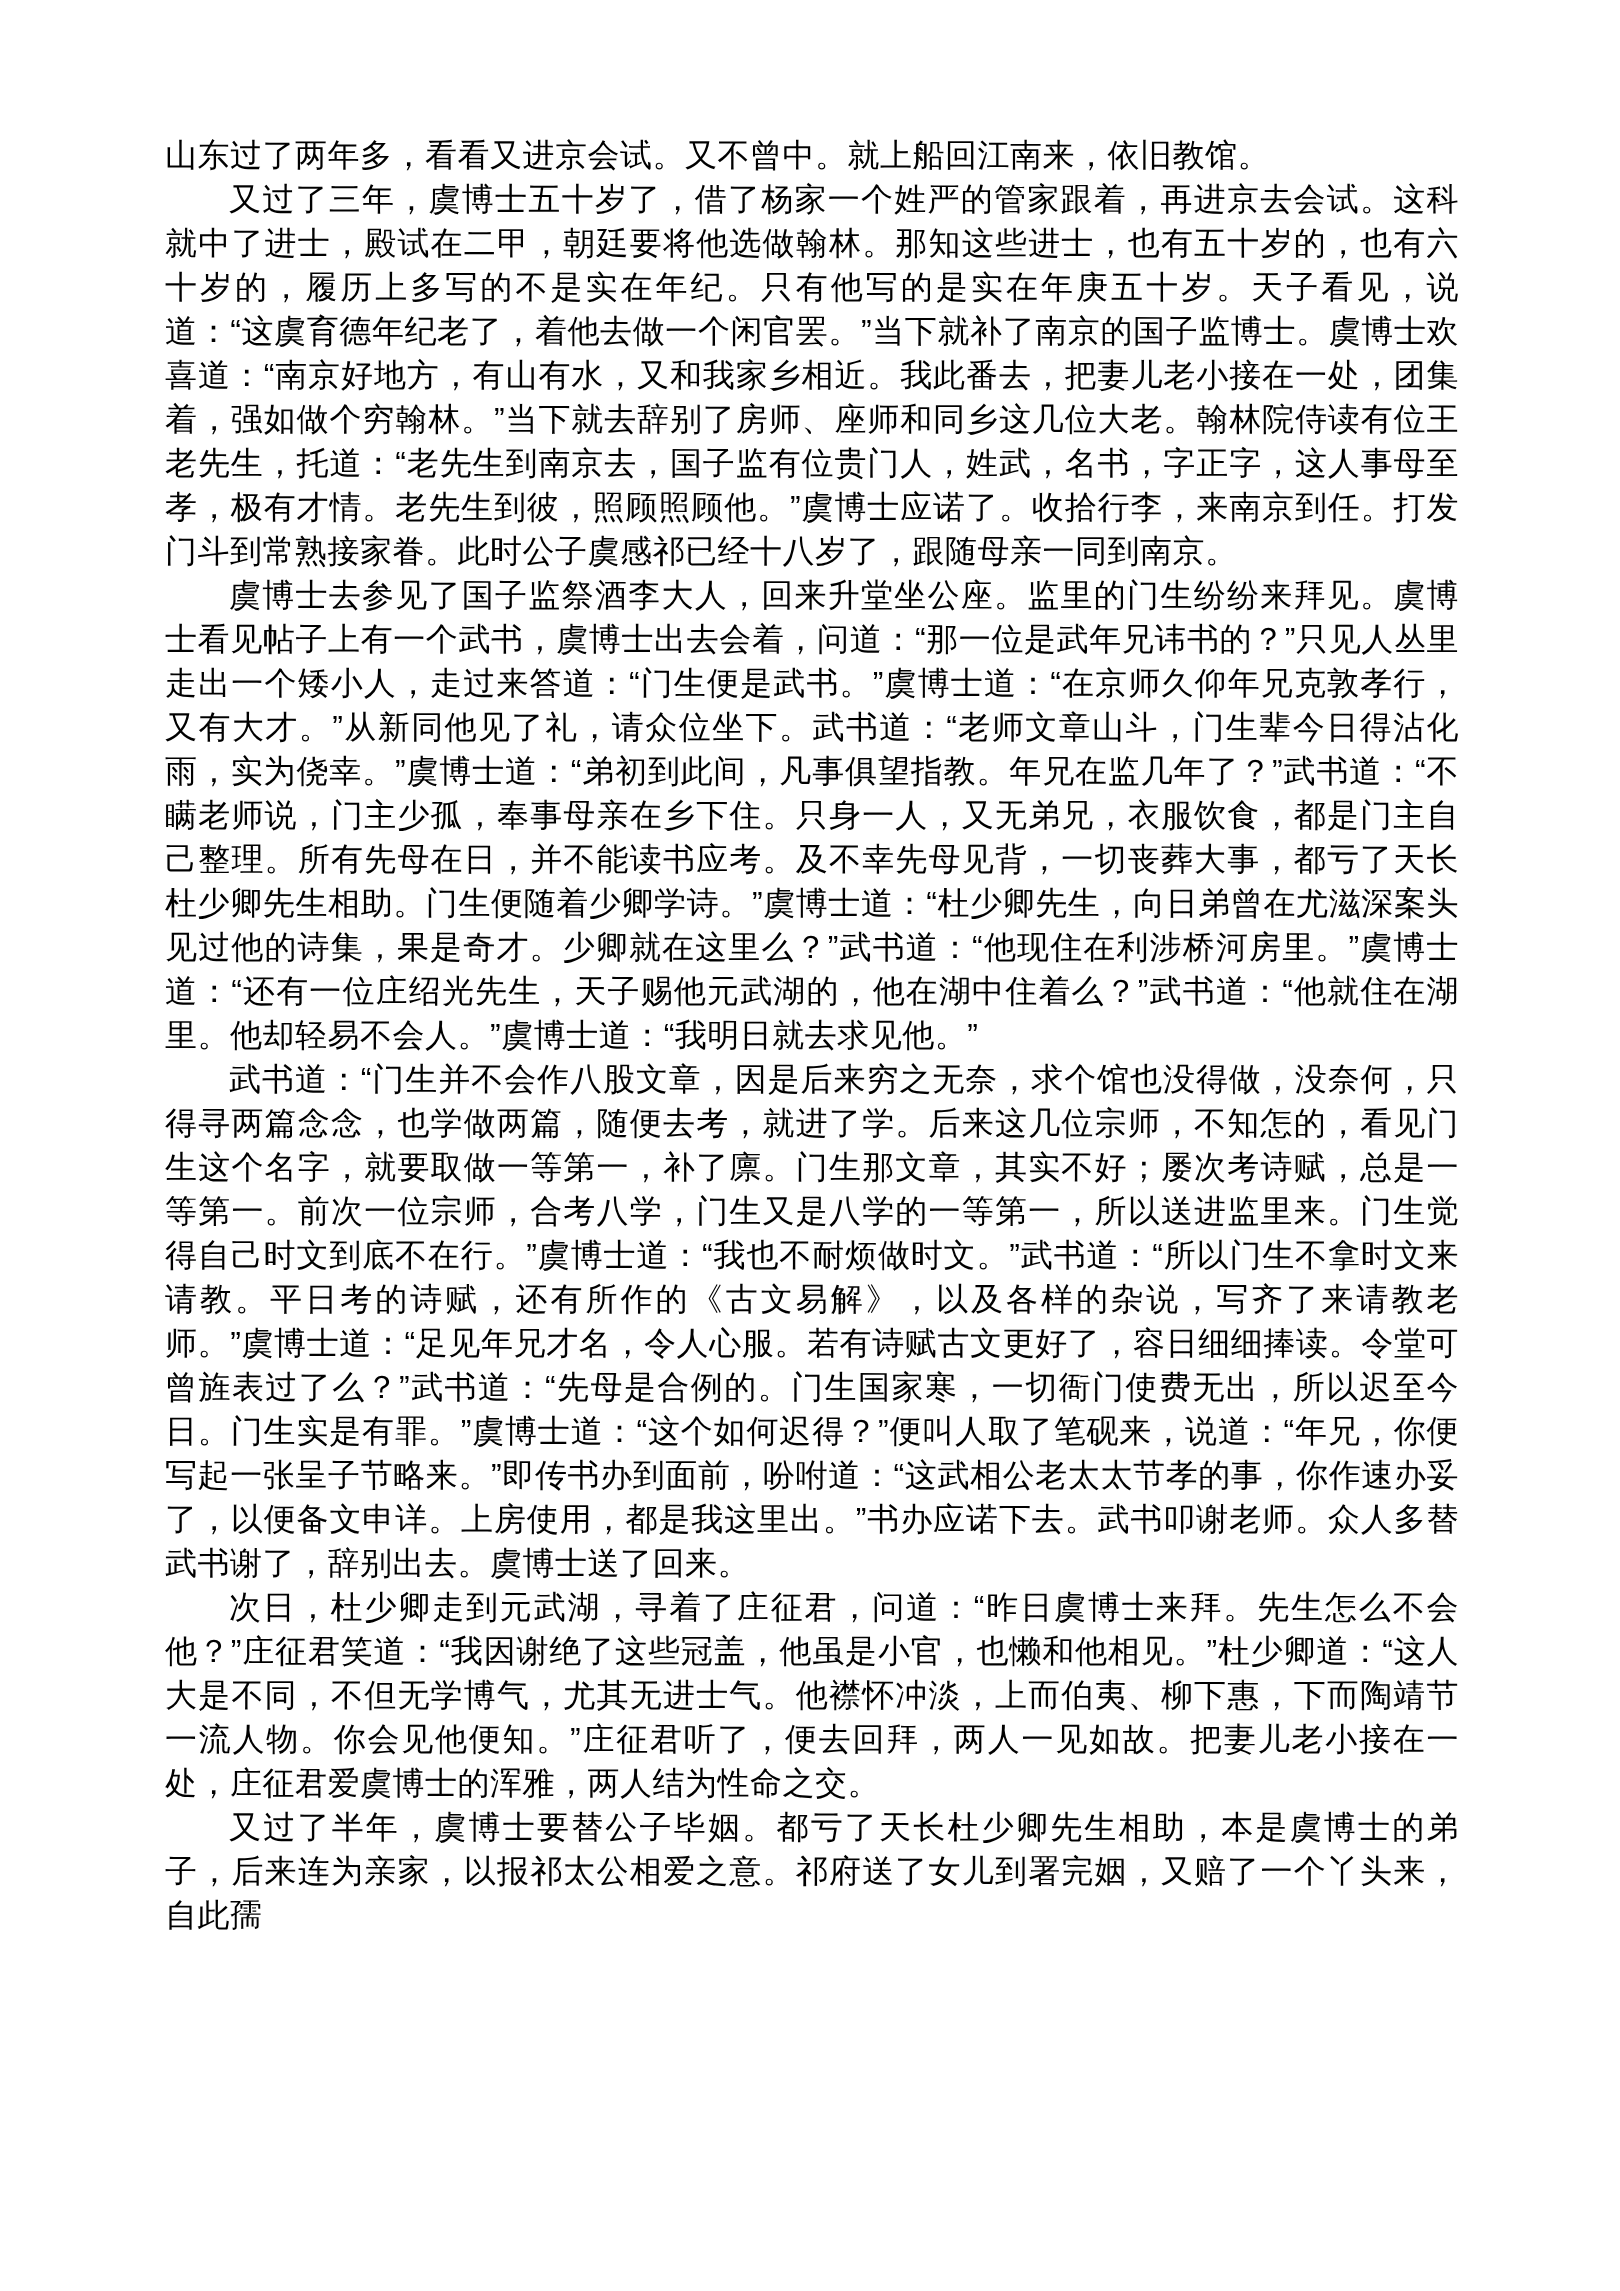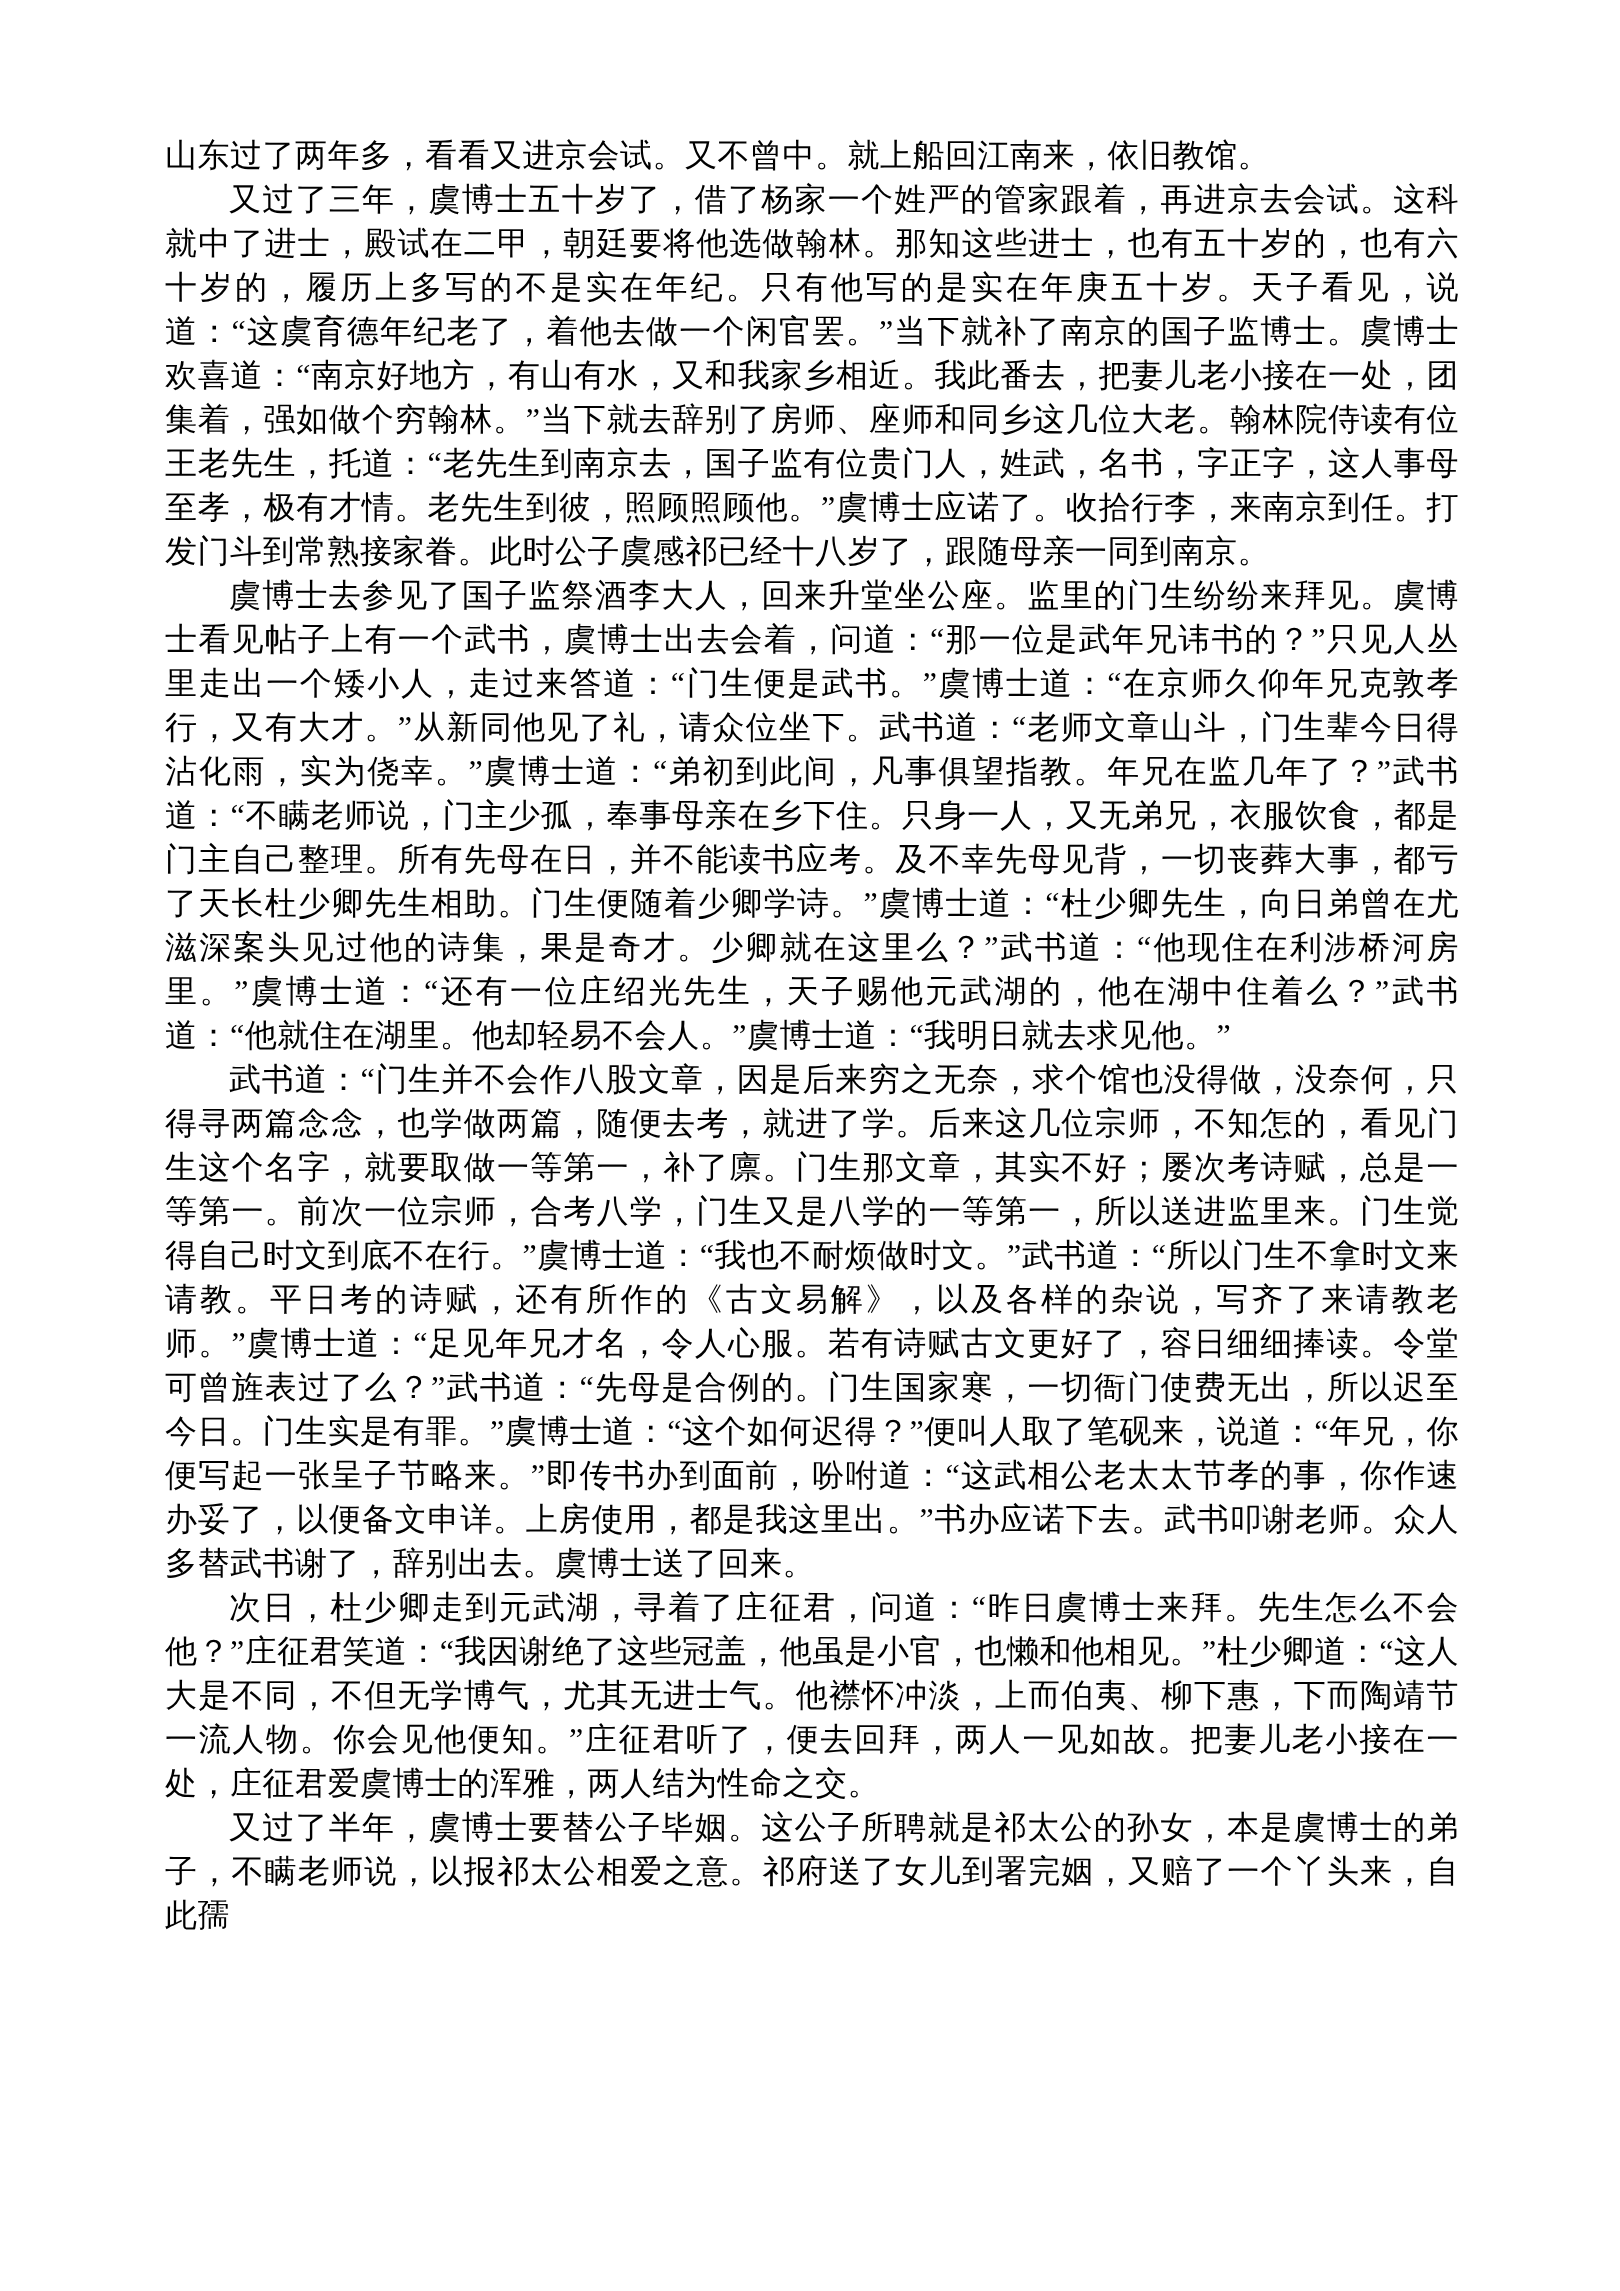--- a/index.html
+++ b/index.html
@@ -19,21 +19,21 @@
     top: 0;
     width: 1620px;
     height: 2292px;
     background: #ffffff;
   }
   .page-text {
     position: absolute;
     left: 165px;
     top: 133px;
     width: 1294px;
-    font-family: Liberation Serif, serif;
+    font-family: Liberation Sans, sans-serif;
     font-size: 32px;
     line-height: 44px;
     color: #000000;
     text-align: justify;
     letter-spacing: 0.5px;
   }
   .page-text p {
     margin: 0;
     padding: 0;
     text-indent: 2em;
@@ -45,16 +45,16 @@
 </head>
 <body>
 
 <div class="page">
   <div class="page-text">
     <p class="no-indent">山东过了两年多，看看又进京会试。又不曾中。就上船回江南来，依旧教馆。</p>
     <p>又过了三年，虞博士五十岁了，借了杨家一个姓严的管家跟着，再进京去会试。这科就中了进士，殿试在二甲，朝廷要将他选做翰林。那知这些进士，也有五十岁的，也有六十岁的，履历上多写的不是实在年纪。只有他写的是实在年庚五十岁。天子看见，说道：“这虞育德年纪老了，着他去做一个闲官罢。”当下就补了南京的国子监博士。虞博士欢喜道：“南京好地方，有山有水，又和我家乡相近。我此番去，把妻儿老小接在一处，团集着，强如做个穷翰林。”当下就去辞别了房师、座师和同乡这几位大老。翰林院侍读有位王老先生，托道：“老先生到南京去，国子监有位贵门人，姓武，名书，字正字，这人事母至孝，极有才情。老先生到彼，照顾照顾他。”虞博士应诺了。收拾行李，来南京到任。打发门斗到常熟接家眷。此时公子虞感祁已经十八岁了，跟随母亲一同到南京。</p>
     <p>虞博士去参见了国子监祭酒李大人，回来升堂坐公座。监里的门生纷纷来拜见。虞博士看见帖子上有一个武书，虞博士出去会着，问道：“那一位是武年兄讳书的？”只见人丛里走出一个矮小人，走过来答道：“门生便是武书。”虞博士道：“在京师久仰年兄克敦孝行，又有大才。”从新同他见了礼，请众位坐下。武书道：“老师文章山斗，门生辈今日得沾化雨，实为侥幸。”虞博士道：“弟初到此间，凡事俱望指教。年兄在监几年了？”武书道：“不瞒老师说，门主少孤，奉事母亲在乡下住。只身一人，又无弟兄，衣服饮食，都是门主自己整理。所有先母在日，并不能读书应考。及不幸先母见背，一切丧葬大事，都亏了天长杜少卿先生相助。门生便随着少卿学诗。”虞博士道：“杜少卿先生，向日弟曾在尤滋深案头见过他的诗集，果是奇才。少卿就在这里么？”武书道：“他现住在利涉桥河房里。”虞博士道：“还有一位庄绍光先生，天子赐他元武湖的，他在湖中住着么？”武书道：“他就住在湖里。他却轻易不会人。”虞博士道：“我明日就去求见他。”</p>
     <p>武书道：“门生并不会作八股文章，因是后来穷之无奈，求个馆也没得做，没奈何，只得寻两篇念念，也学做两篇，随便去考，就进了学。后来这几位宗师，不知怎的，看见门生这个名字，就要取做一等第一，补了廪。门生那文章，其实不好；屡次考诗赋，总是一等第一。前次一位宗师，合考八学，门生又是八学的一等第一，所以送进监里来。门生觉得自己时文到底不在行。”虞博士道：“我也不耐烦做时文。”武书道：“所以门生不拿时文来请教。平日考的诗赋，还有所作的《古文易解》，以及各样的杂说，写齐了来请教老师。”虞博士道：“足见年兄才名，令人心服。若有诗赋古文更好了，容日细细捧读。令堂可曾旌表过了么？”武书道：“先母是合例的。门生国家寒，一切衙门使费无出，所以迟至今日。门生实是有罪。”虞博士道：“这个如何迟得？”便叫人取了笔砚来，说道：“年兄，你便写起一张呈子节略来。”即传书办到面前，吩咐道：“这武相公老太太节孝的事，你作速办妥了，以便备文申详。上房使用，都是我这里出。”书办应诺下去。武书叩谢老师。众人多替武书谢了，辞别出去。虞博士送了回来。</p>
     <p>次日，杜少卿走到元武湖，寻着了庄征君，问道：“昨日虞博士来拜。先生怎么不会他？”庄征君笑道：“我因谢绝了这些冠盖，他虽是小官，也懒和他相见。”杜少卿道：“这人大是不同，不但无学博气，尤其无进士气。他襟怀冲淡，上而伯夷、柳下惠，下而陶靖节一流人物。你会见他便知。”庄征君听了，便去回拜，两人一见如故。把妻儿老小接在一处，庄征君爱虞博士的浑雅，两人结为性命之交。</p>
-    <p>又过了半年，虞博士要替公子毕姻。这公子所聘就是祁太公的孙女，本是虞博士的弟子，不瞒老师说，以报祁太公相爱之意。祁府送了女儿到署完姻，又赔了一个丫头来，自此孺</p>
+    <p>又过了半年，虞博士要替公子毕姻。都亏了天长杜少卿先生相助，本是虞博士的弟子，后来连为亲家，以报祁太公相爱之意。祁府送了女儿到署完姻，又赔了一个丫头来，自此孺</p>
   </div>
 </div>
 
 
 </body></html>

